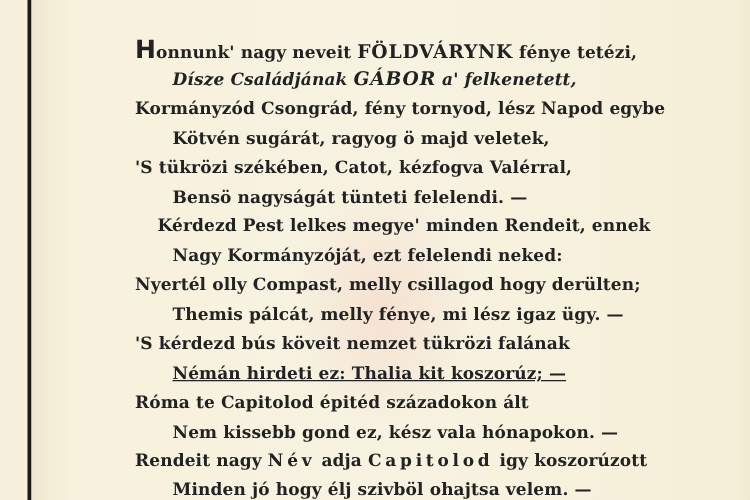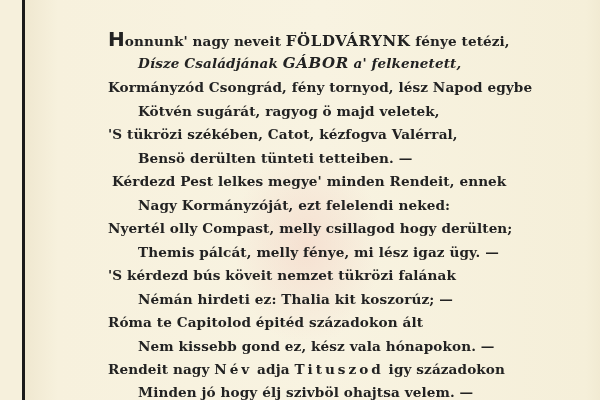--- a/index.html
+++ b/index.html
@@ -46,27 +46,27 @@
   <div class="poem">
     <div class="line" style="left:86px; top:30px;">
       <span class="dropcap">H</span><span>onnunk' nagy neveit </span><span class="caps">FÖLDVÁRYNK</span><span> fénye tetézi,</span>
     </div>
     <div class="line" style="left:116px; top:54px;font-style:italic;">
       <span>Dísze Családjának </span><span class="caps">GÁBOR</span><span> a' felkenetett,</span>
     </div>
     <div class="line" style="left:86px; top:78px;">Kormányzód Csongrád, fény tornyod, lész Napod egybe</div>
     <div class="line" style="left:116px; top:102px;">Kötvén sugárát, ragyog ö majd veletek,</div>
     <div class="line" style="left:86px; top:125px;">'S tükrözi székében, Catot, kézfogva Valérral,</div>
-    <div class="line" style="left:116px; top:149px;">Bensö derülten tünteti tetteiben. —</div>
-    <div class="line" style="left:90px; top:172px;">Kérdezd Pest lelkes megye' minden Rendeit, ennek</div>
+    <div class="line" style="left:116px; top:149px;">Bensö nagyságát tünteti felelendi. —</div>
+    <div class="line" style="left:104px; top:172px;">Kérdezd Pest lelkes megye' minden Rendeit, ennek</div>
     <div class="line" style="left:116px; top:196px;">Nagy Kormányzóját, ezt felelendi neked:</div>
     <div class="line" style="left:86px; top:219px;">Nyertél olly Compast, melly csillagod hogy derülten;</div>
     <div class="line" style="left:116px; top:243px;">Themis pálcát, melly fénye, mi lész igaz ügy. —</div>
     <div class="line" style="left:86px; top:266px;">'S kérdezd bús köveit nemzet tükrözi falának</div>
-    <div class="line" style="left:116px; top:290px;">Némán hirdeti ez: Thalia kit koszorúz; —</div>
+    <div class="line" style="left:116px; top:290px;text-decoration:underline;">Némán hirdeti ez: Thalia kit koszorúz; —</div>
     <div class="line" style="left:86px; top:313px;">Róma te Capitolod épitéd századokon ált</div>
     <div class="line" style="left:116px; top:337px;">Nem kissebb gond ez, kész vala hónapokon. —</div>
     <div class="line" style="left:86px; top:360px;">
-      <span>Rendeit nagy </span><span class="spaced">Név</span><span> adja </span><span class="spaced">Tituszod</span><span> igy századokon</span>
+      <span>Rendeit nagy </span><span class="spaced">Név</span><span> adja </span><span class="spaced">Capitolod</span><span> igy koszorúzott</span>
     </div>
     <div class="line" style="left:116px; top:383px;">Minden jó hogy élj szivböl ohajtsa velem. —</div>
   </div>
 </div>
 
 </body></html>

